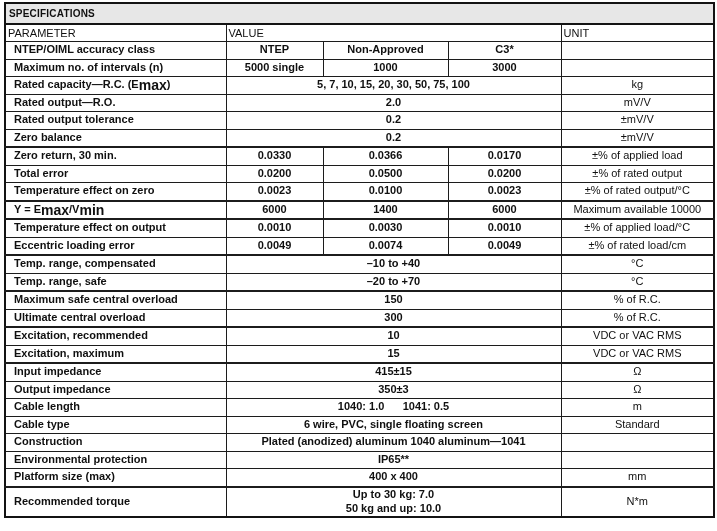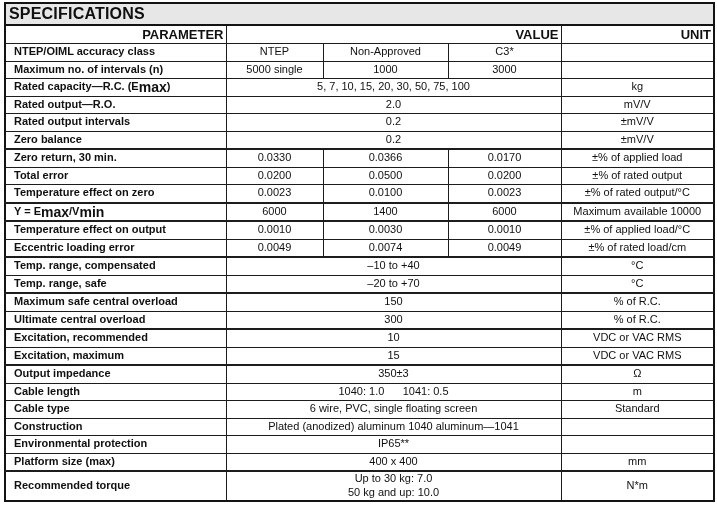--- a/index.html
+++ b/index.html
@@ -13,43 +13,43 @@
   table.spec {
     width:709px;
     border-collapse:collapse;
     table-layout:fixed;
     border:2px solid #131313;
   }
   td, th { border:1px solid #1c1c1c; overflow:hidden; }
   th.title-cell {
     background:#e7e7e7;
     text-align:left;
-    font-size:16px;
+    font-size:10px;
     font-weight:bold;
     letter-spacing:0.2px;
     height:17px;
     padding:1px 3px 1px 3px;
     border-bottom:2px solid #131313;
   }
   tr.head th {
-    font-size:13px;
-    font-weight:bold;
-    text-align:right;
+    font-size:11px;
+    font-weight:normal;
+    text-align:left;
     height:14px;
     padding:1px 2px;
   }
   td { font-size:11px; line-height:1.25; height:16.5px; vertical-align:middle; }
   td.pcell {
     font-weight:bold;
     text-align:left;
     padding:0 4px 0 8px;
     white-space:nowrap;
   }
   td.vcell {
-    font-weight:normal;
+    font-weight:bold;
     text-align:center;
     padding:0 16px;
     white-space:pre-wrap;
   }
   td.ucell {
     font-weight:normal;
     text-align:center;
     padding:0 2px;
     white-space:nowrap;
   }
@@ -98,21 +98,21 @@
           <td class="pcell">Rated capacity—R.C. (E<sub>max</sub>)</td>
           <td class="vcell" colspan="3">5, 7, 10, 15, 20, 30, 50, 75, 100</td>
           <td class="ucell">kg</td>
         </tr>
         <tr>
           <td class="pcell">Rated output—R.O.</td>
           <td class="vcell" colspan="3">2.0</td>
           <td class="ucell">mV/V</td>
         </tr>
         <tr>
-          <td class="pcell">Rated output intervals</td>
+          <td class="pcell">Rated output tolerance</td>
           <td class="vcell" colspan="3">0.2</td>
           <td class="ucell">±mV/V</td>
         </tr>
         <tr class="gsep">
           <td class="pcell">Zero balance</td>
           <td class="vcell" colspan="3">0.2</td>
           <td class="ucell">±mV/V</td>
         </tr>
         <tr>
           <td class="pcell">Zero return, 30 min.</td>
@@ -180,20 +180,25 @@
           <td class="pcell">Excitation, recommended</td>
           <td class="vcell" colspan="3">10</td>
           <td class="ucell">VDC or VAC RMS</td>
         </tr>
         <tr class="gsep">
           <td class="pcell">Excitation, maximum</td>
           <td class="vcell" colspan="3">15</td>
           <td class="ucell">VDC or VAC RMS</td>
         </tr>
         <tr>
+          <td class="pcell">Input impedance</td>
+          <td class="vcell" colspan="3">415±15</td>
+          <td class="ucell">Ω</td>
+        </tr>
+        <tr>
           <td class="pcell">Output impedance</td>
           <td class="vcell" colspan="3">350±3</td>
           <td class="ucell">Ω</td>
         </tr>
         <tr>
           <td class="pcell">Cable length</td>
           <td class="vcell" colspan="3">1040: 1.0      1041: 0.5</td>
           <td class="ucell">m</td>
         </tr>
         <tr>

